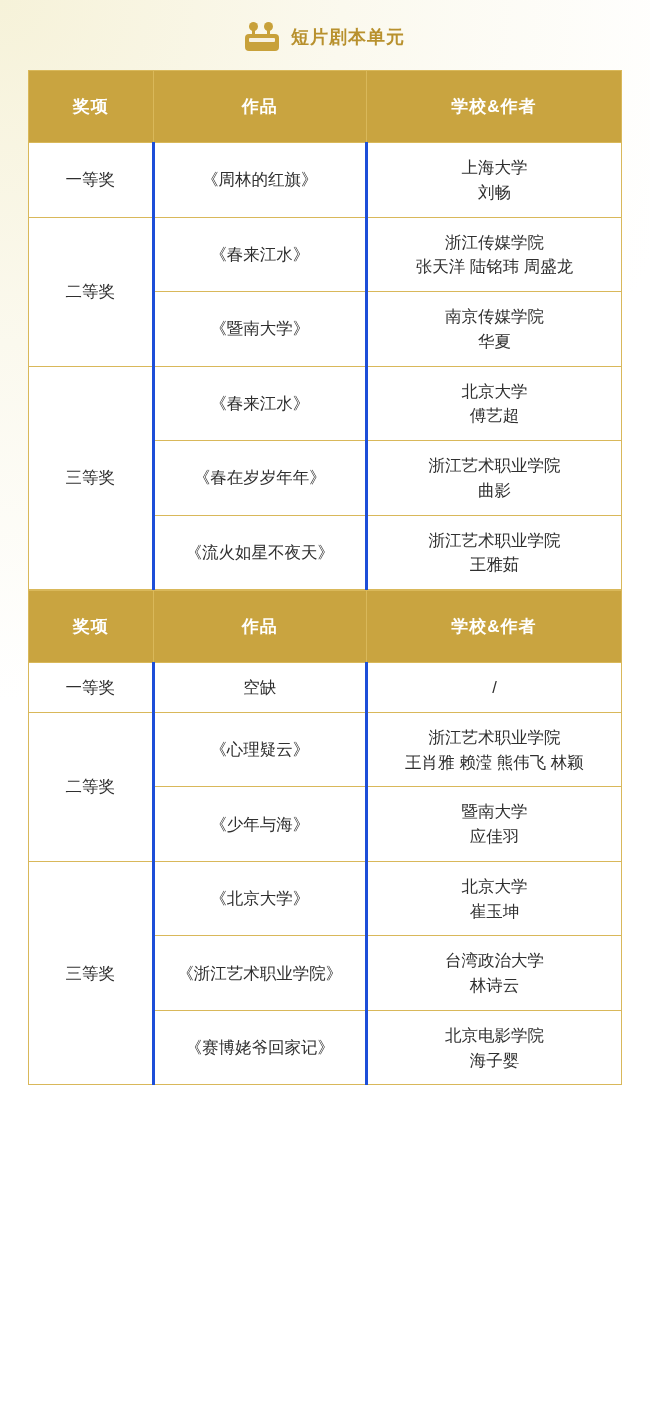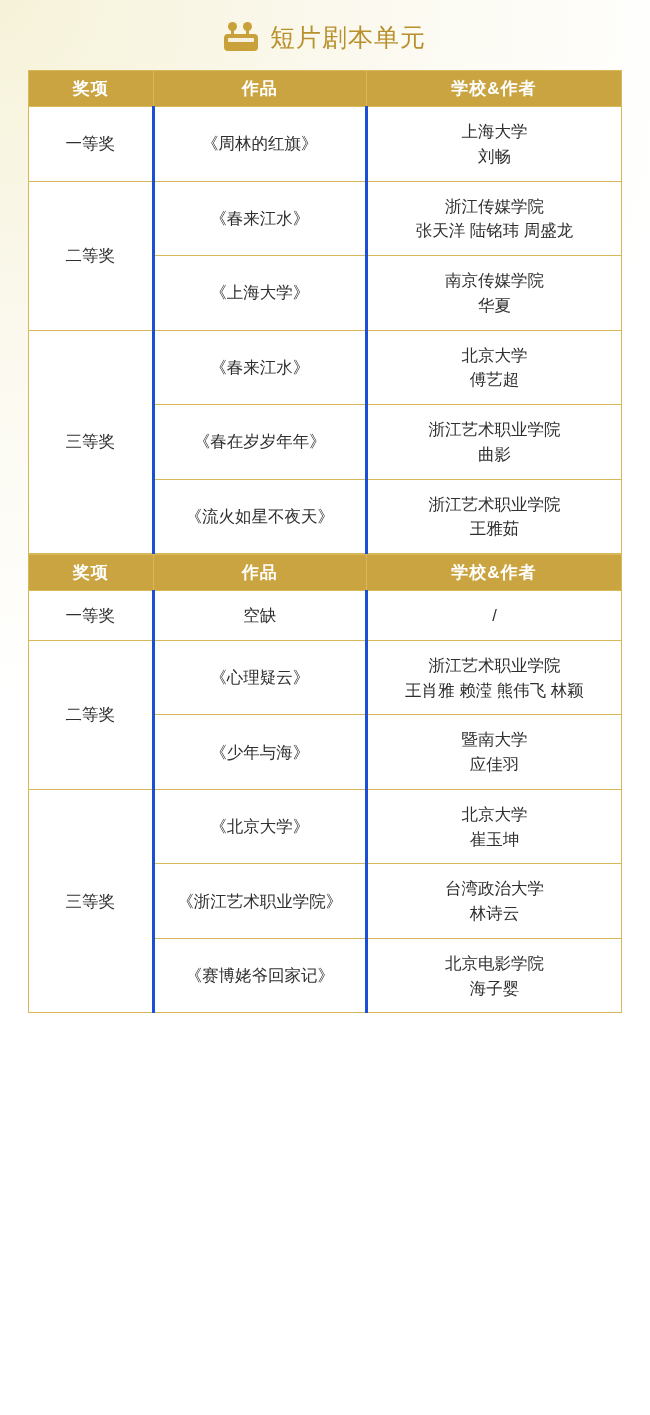--- a/index.html
+++ b/index.html
@@ -75,22 +75,22 @@
     position: absolute;
     left: 4px;
     top: 4px;
     width: 26px;
     height: 4px;
     background: #ffffff;
     opacity: .85;
     border-radius: 1px;
   }
   .section-title {
-    font-size: 25px;
-    font-weight: normal;
+    font-size: 18px;
+    font-weight: bold;
     color: #b8912e;
     letter-spacing: 1px;
     line-height: 1;
   }
   .table-wrap {
     padding: 0 28px;
   }
   table.awards {
     width: 100%;
     border-collapse: collapse;
@@ -99,21 +99,21 @@
     border: 1px solid #d9b85a;
   }
   table.awards col.c1 { width: 21%; }
   table.awards col.c2 { width: 36%; }
   table.awards col.c3 { width: 43%; }
   table.awards thead th {
     background: #c9a440;
     color: #ffffff;
     font-size: 17px;
     font-weight: bold;
-    padding: 6px 4px;
+    padding: 24px 4px;
     border-right: 1px solid #d9b85a;
     letter-spacing: 1px;
     text-align: center;
   }
   table.awards thead th:last-child { border-right: none; }
   table.awards td {
     border-top: 1px solid #d9b85a;
     border-right: 3px solid #1d4ed8;
     text-align: center;
     vertical-align: middle;
@@ -176,21 +176,21 @@
               </tr>
               <tr>
                 <td class="award-cell" rowspan="2">二等奖</td>
                 <td class="work-cell">《春来江水》</td>
                 <td class="people-cell">
                   <span class="line">浙江传媒学院</span>
                   <span class="line">张天洋 陆铭玮 周盛龙</span>
                 </td>
               </tr>
               <tr>
-                <td class="work-cell">《上海大学》</td>
+                <td class="work-cell">《暨南大学》</td>
                 <td class="people-cell">
                   <span class="line">南京传媒学院</span>
                   <span class="line">华夏</span>
                 </td>
               </tr>
               <tr>
                 <td class="award-cell" rowspan="3">三等奖</td>
                 <td class="work-cell">《春来江水》</td>
                 <td class="people-cell">
                   <span class="line">北京大学</span>

